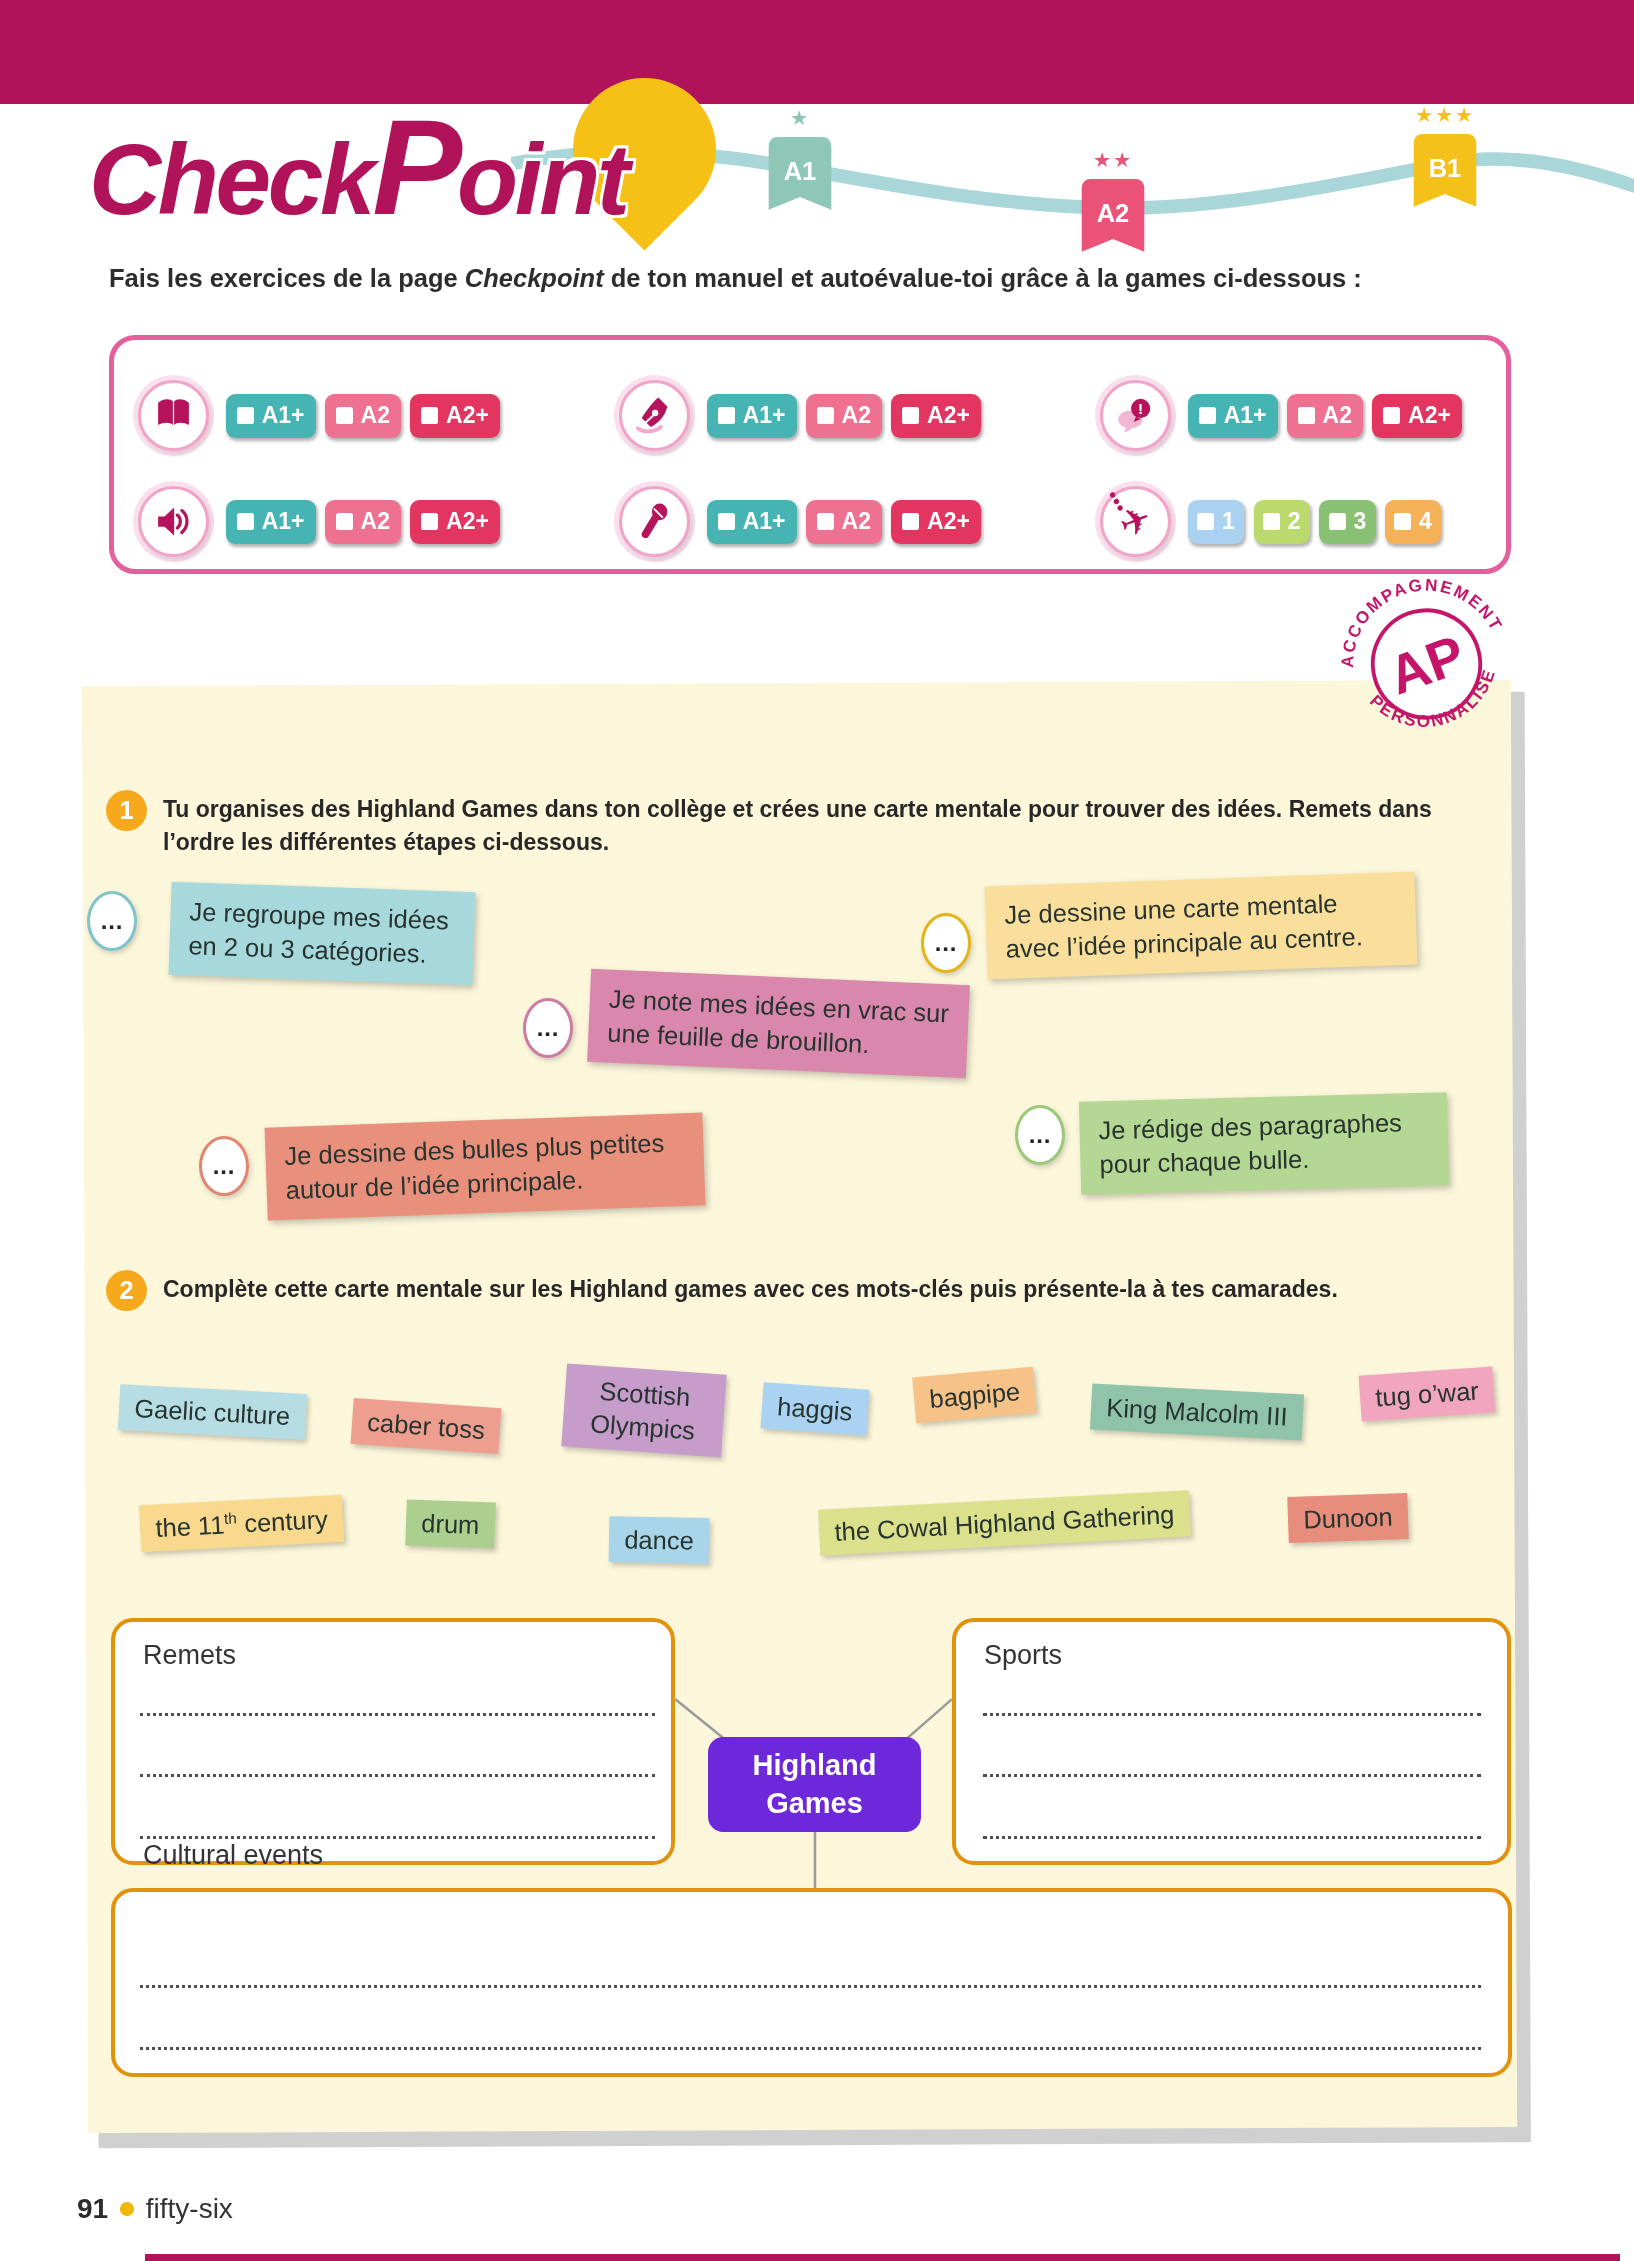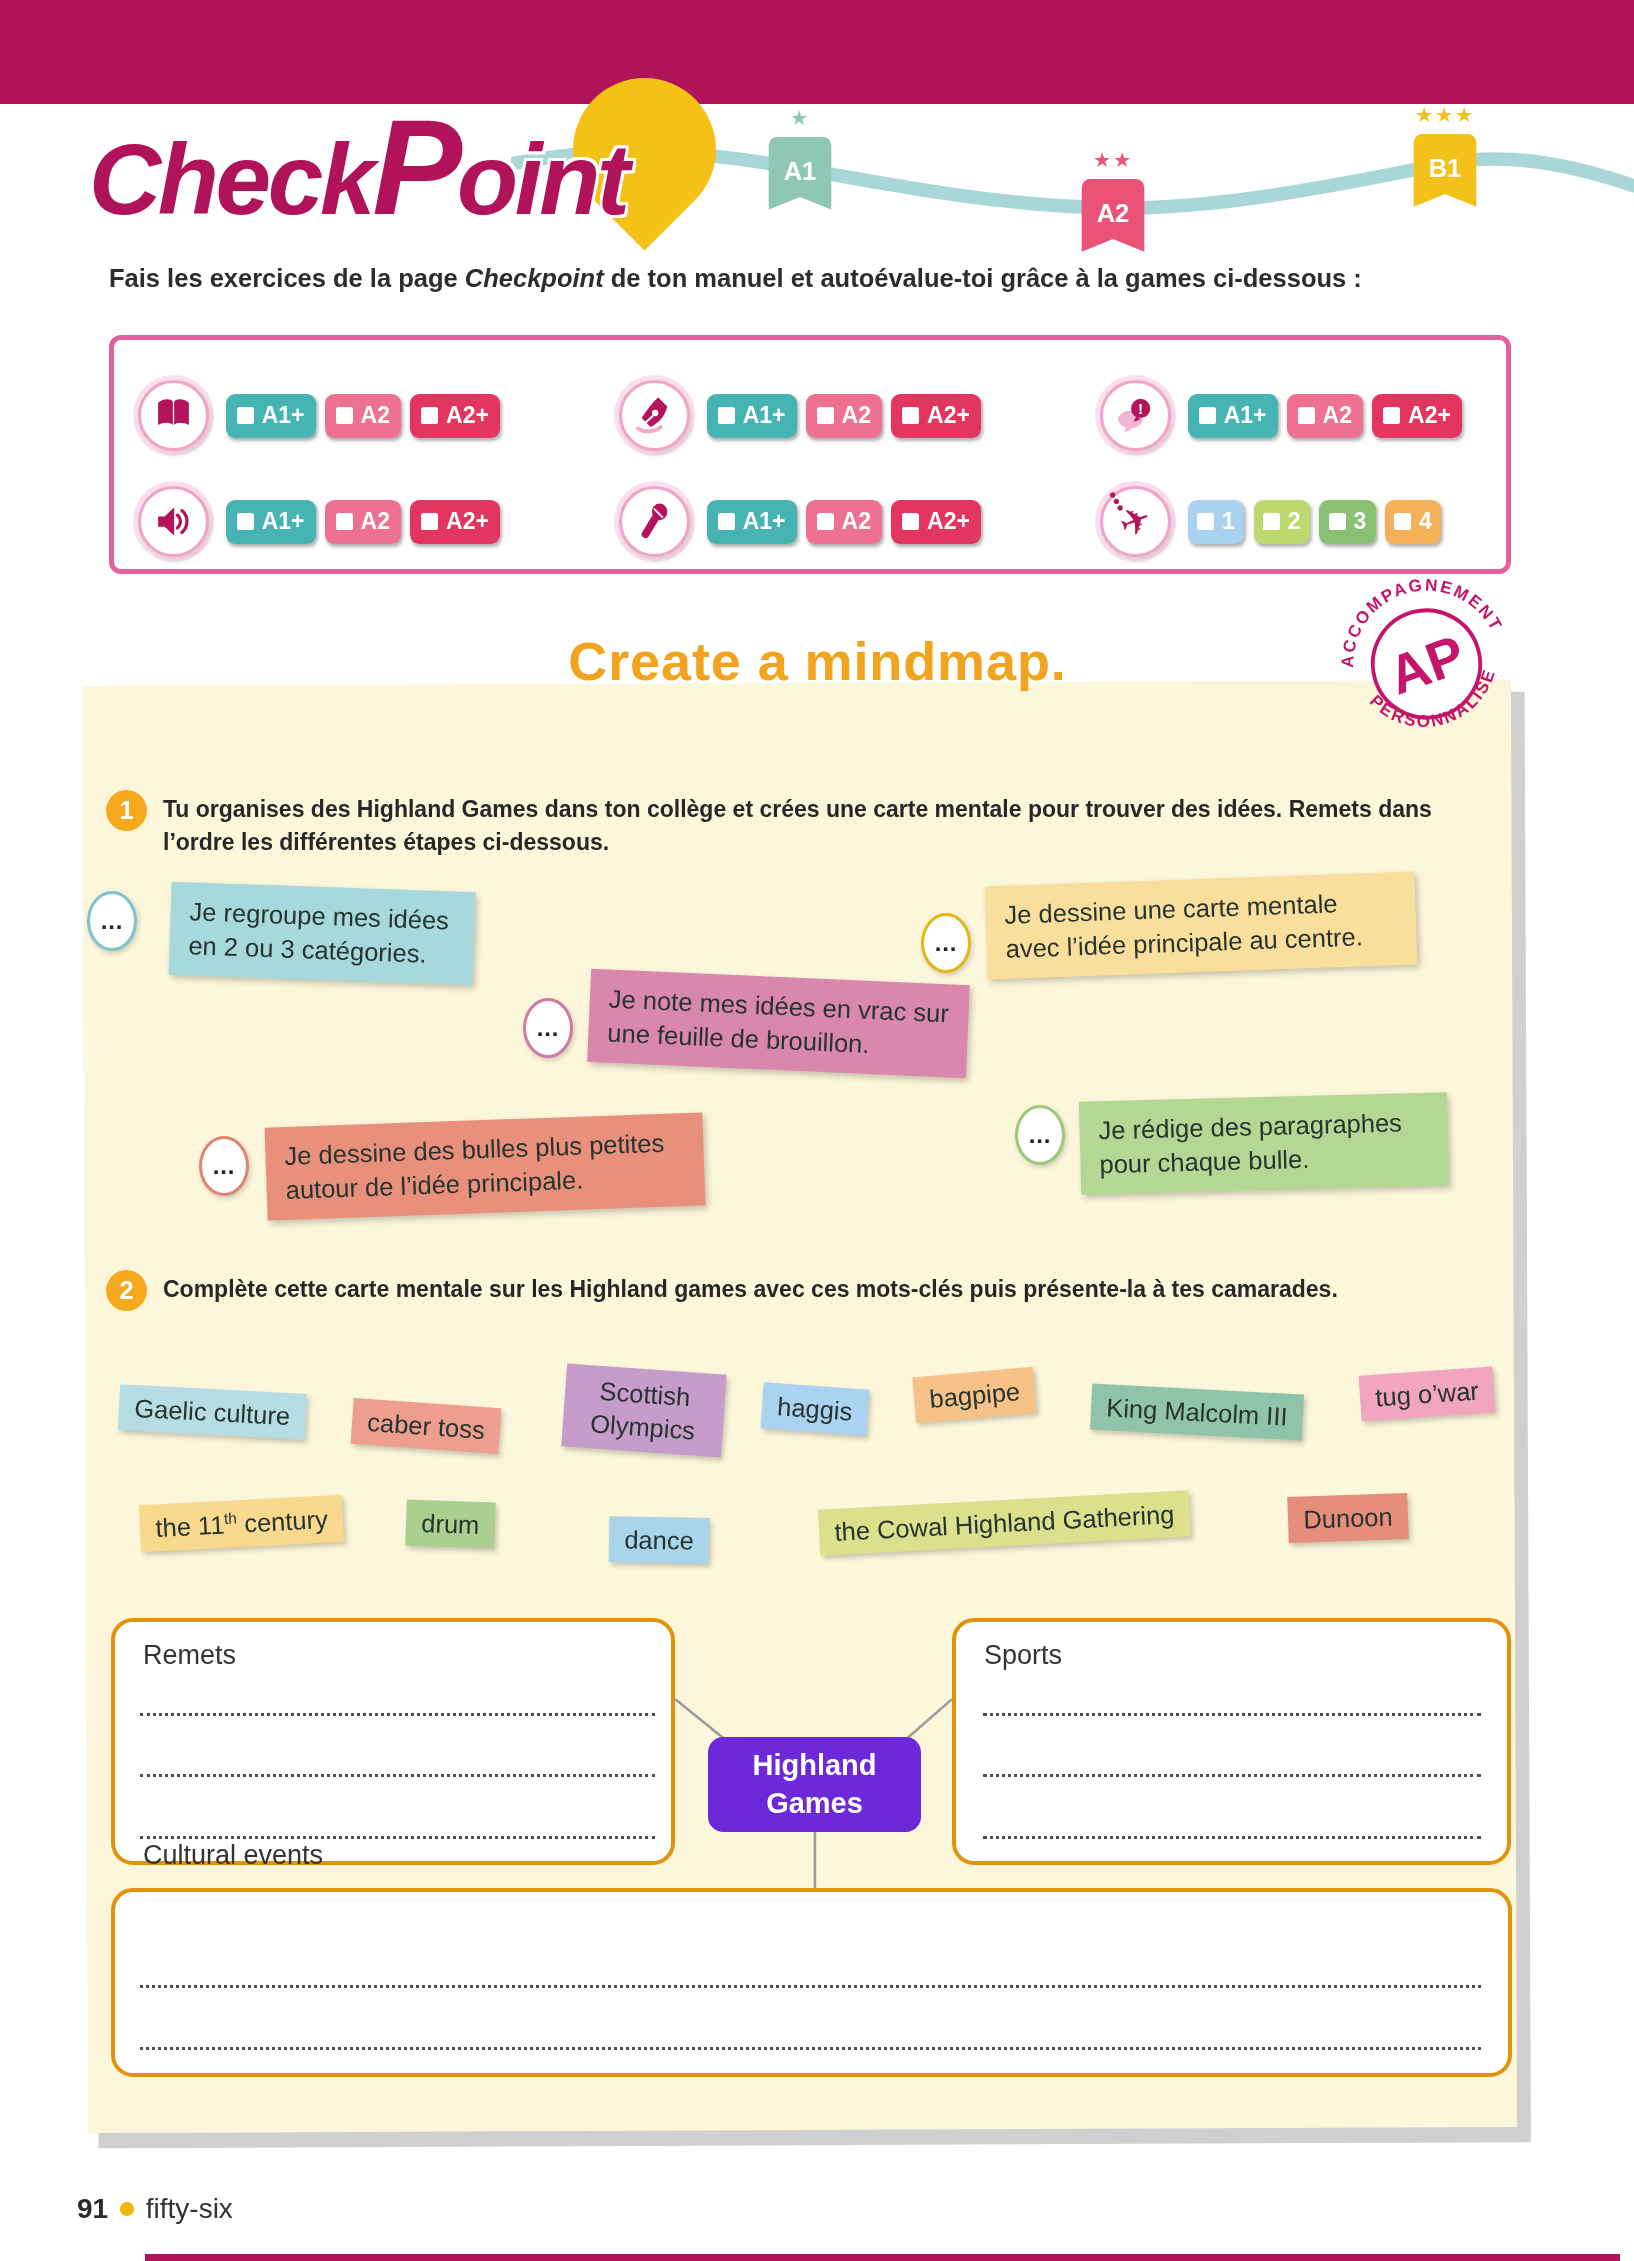--- a/index.html
+++ b/index.html
@@ -26,21 +26,21 @@
                         color:#fff;font-weight:bold;font-size:25.5px;}
   .shield-a1{left:767px;top:135px;}
   .shield-a2{left:1080px;top:177px;}
   .shield-b1{left:1412px;top:132px;}
 
   .instruction{position:absolute;left:109px;top:264px;width:1447px;font-size:25.5px;font-weight:bold;color:#2d2d2d;}
   .instruction .ital{font-style:italic;}
 
   
   .skills-grid{position:absolute;left:109px;top:335px;width:1402px;height:239px;background:#fff;
-               border:5.1px solid #E4609C;border-radius:12px;box-sizing:border-box;padding-left:34px;}
+               border:5.1px solid #E4609C;border-radius:26px;box-sizing:border-box;padding-left:34px;}
   .cell{position:absolute;display:flex;align-items:center;gap:17px;height:77px;}
   .icon-circle{width:65px;height:65px;background:#fff;border:3.4px solid #F1A3C8;border-radius:50%;
                box-shadow:0 0 0 5.1px rgba(241,163,200,.35),2.6px 3.4px 5.1px rgba(0,0,0,.15);
                display:flex;align-items:center;justify-content:center;flex:0 0 auto;position:relative;}
   .badge{display:inline-flex;align-items:center;gap:7.7px;color:#fff;font-weight:bold;font-size:23px;
          padding:8.5px 11px;border-radius:9.4px;box-shadow:1.7px 2.6px 3.4px rgba(0,0,0,.3);white-space:nowrap;}
   .badge .cb{width:17px;height:17px;background:#fff;border-radius:2.6px;display:inline-block;}
   .badge.small{padding:8.5px 9.4px;}
   .badges{display:flex;gap:9.4px;}
   .plane-glyph{font-size:37px;color:#B5135B;transform:rotate(-22deg);line-height:1;}
@@ -267,21 +267,20 @@
         <span class="badge small" style="background-color: rgb(244, 177, 88);">
             <span class="cb"></span>
             <span>4</span>
           </span>
       </div>
     </div>
   </div>
 
   <div class="panel"></div>
 
-  <div class="mindmap-title">Create a mindmap.</div>
 
   <div class="ap-badge">
     <svg width="179" height="184" viewBox="0 0 210 216">
       <defs>
         <path id="arcTop" d="M 19,108 A 86,86 0 0 1 191,108"></path>
         <path id="arcBot" d="M 22,118 A 86,86 0 0 0 188,118"></path>
       </defs>
       <circle cx="105" cy="108" r="63" fill="#ffffff" stroke="#C4156B" stroke-width="4.5"></circle>
       <text font-size="20" font-weight="bold" fill="#C4156B" letter-spacing="2.5" font-family="Liberation Sans, sans-serif">
         <textPath href="#arcTop" startOffset="50%" text-anchor="middle">ACCOMPAGNEMENT</textPath>

